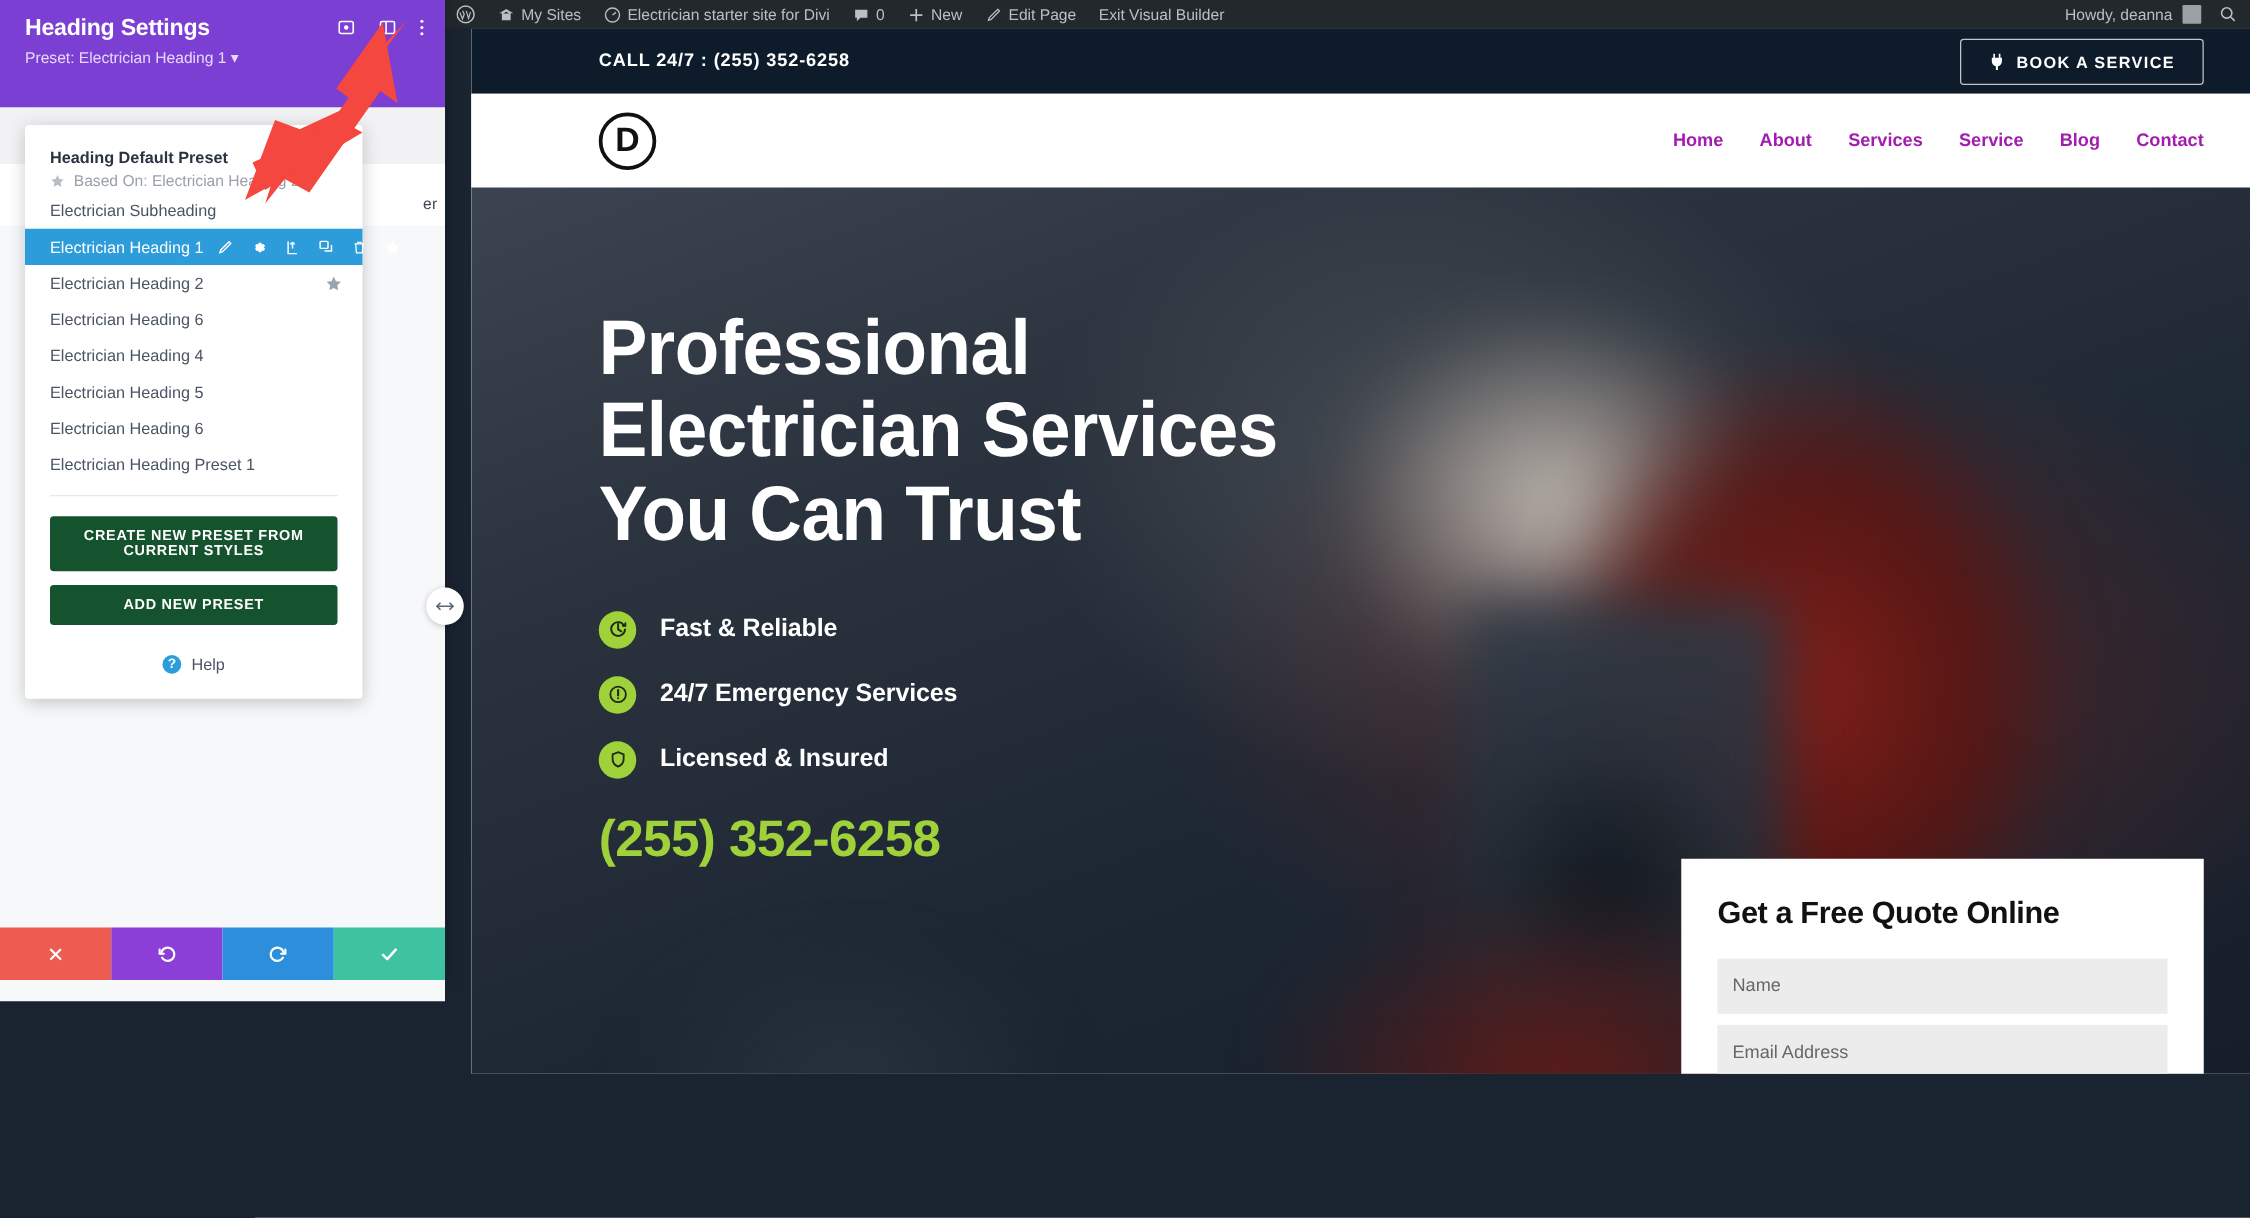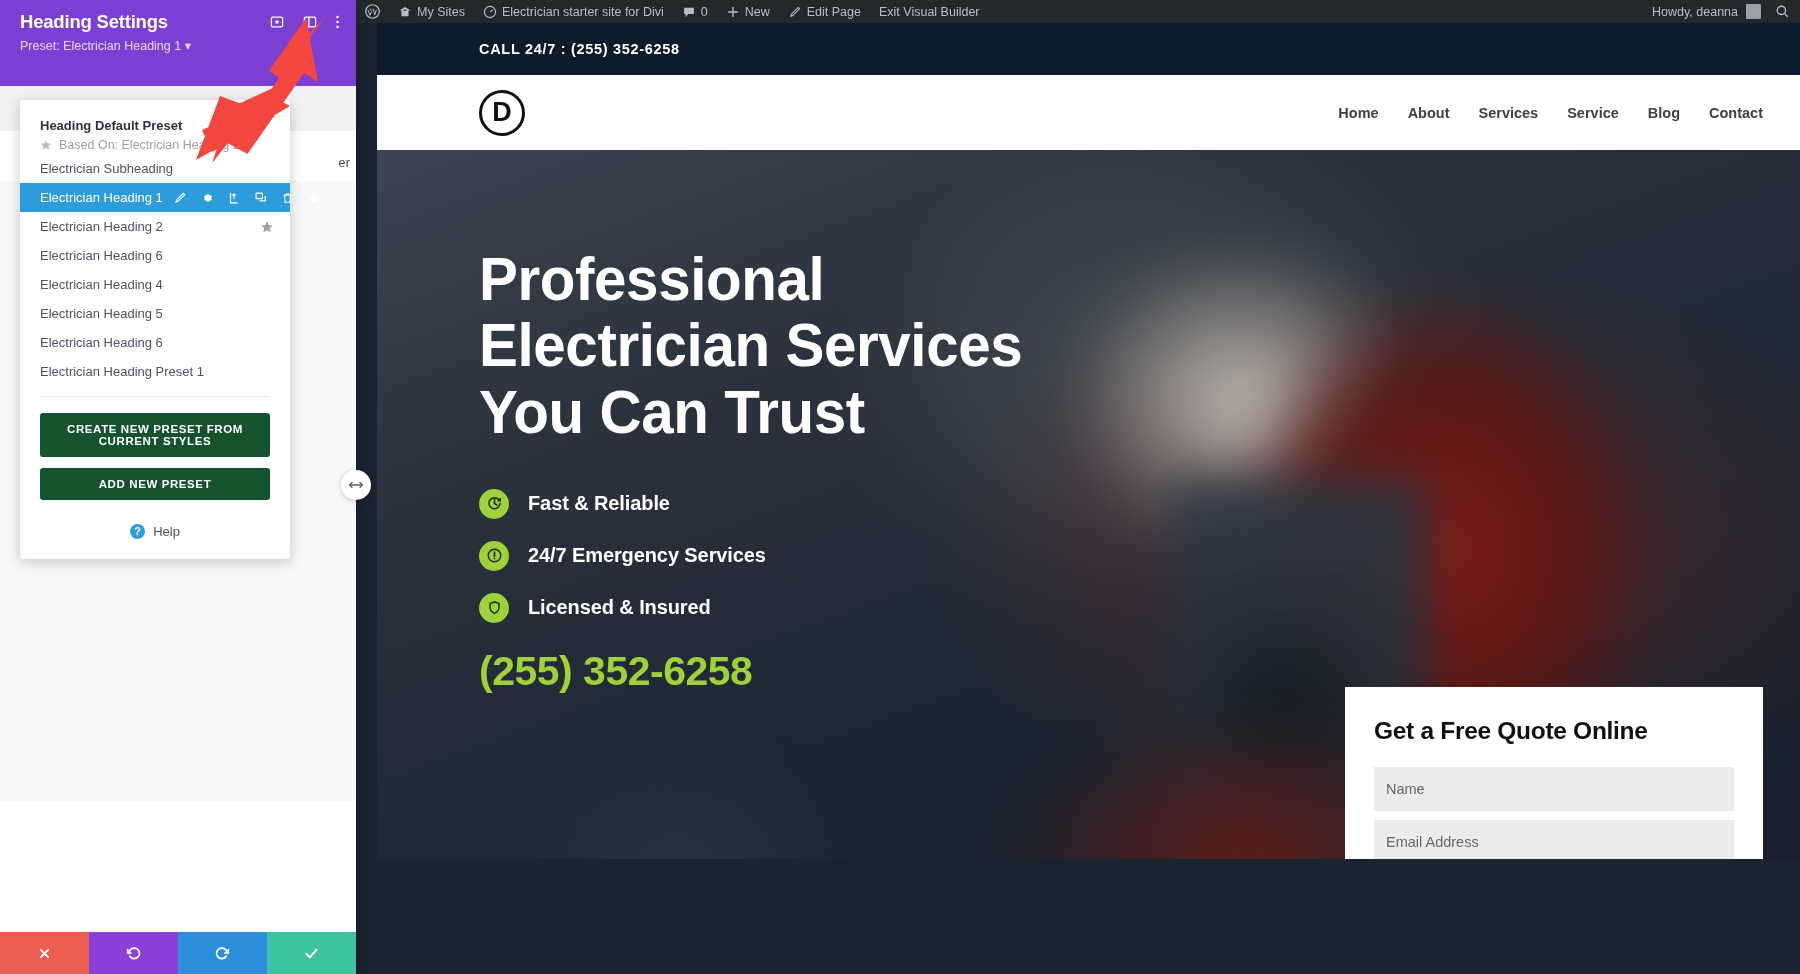--- a/index.html
+++ b/index.html
@@ -48,21 +48,21 @@
     height: 75px; background: #fff; display: flex; align-items: center;
     padding: 0 58px 0 102px;
   }
   .logo-d {
     width: 46px; height: 46px; border: 3.4px solid #111; border-radius: 50%;
     display: flex; align-items: center; justify-content: center;
     font-size: 27px; font-weight: bold; color: #111; font-family: "Liberation Sans", sans-serif;
     line-height: 1;
   }
   .nav { margin-left: auto; display: flex; gap: 29px; }
-  .nav a { color: #404040; font-size: 14.5px; font-weight: bold; text-decoration: none; cursor: pointer; }
+  .nav a { color: #a21caf; font-size: 14.5px; font-weight: bold; text-decoration: none; cursor: pointer; }
 
   
   .hero {
     position: relative; height: 770px;
     background:
       radial-gradient(ellipse 55% 60% at 72% 52%, rgba(150,40,30,.42), rgba(0,0,0,0) 62%),
       radial-gradient(ellipse 40% 55% at 55% 30%, rgba(210,200,190,.20), rgba(0,0,0,0) 60%),
       linear-gradient(160deg, #3b4450 0%, #2a323d 28%, #1d2733 58%, #141d29 100%);
     overflow: hidden;
   }
@@ -123,21 +123,21 @@
   .fab {
     position: absolute; left: 50%; transform: translateX(-50%); bottom: 15px;
     width: 37px; height: 37px; border-radius: 50%; background: #7e3bd0;
     display: flex; align-items: center; justify-content: center; color: #fff;
     font-size: 19px; letter-spacing: 1px; line-height: 0; z-index: 6; cursor: pointer;
   }
   .site-bottom { height: 54px; background: #fff; }
 
   
   .panel {
-    position: absolute; left: 0; top: 0; width: 356px; height: 974px;
+    position: absolute; left: 0; top: 0; width: 356px; height: 784px;
     background: #fff; z-index: 60; box-shadow: 0 0 14px rgba(0,0,0,.22);
     display: flex; flex-direction: column;
   }
   .panel-head { background: #7b3fd3; padding: 11px 16px 11px 20px; color: #fff; flex: 0 0 auto; }
   .panel-head-row { display: flex; align-items: center; }
   .panel-title { font-size: 18.5px; font-weight: bold; letter-spacing: -.2px; }
   .panel-head-icons { margin-left: auto; display: flex; align-items: center; gap: 17px; }
   .panel-preset { margin-top: 5px; font-size: 12.5px; color: #e7d8fb; cursor: pointer; }
   .panel-body { position: relative; flex: 1 1 auto; background: #fff; }
   .panel-body-bg {
@@ -291,20 +291,28 @@
             <path d="M12.8 12.8L17 17" stroke="#b9bfc5" stroke-width="1.7"></path>
           </svg>
       </span>
     </div>
   </div>
 
   <div class="site">
 
     <div class="topbar">
       <div class="topbar-phone">CALL 24/7 : (255) 352-6258</div>
+      <div class="book-btn">
+        <span class="ico">
+          <svg width="13" height="15" viewBox="0 0 16 18" fill="#fff">
+              <path d="M4.5 1v4H3v3.2C3 10.8 4.7 13 7 13.4V17h2v-3.6C11.3 13 13 10.8 13 8.2V5h-1.5V1h-1.6v4H6.1V1H4.5z"></path>
+            </svg>
+        </span>
+        <span>BOOK A SERVICE</span>
+      </div>
     </div>
 
     <div class="header">
       <div class="logo-d">D</div>
       <nav class="nav">
         <a>Home</a>
         <a>About</a>
         <a>Services</a>
         <a>Service</a>
         <a>Blog</a>

